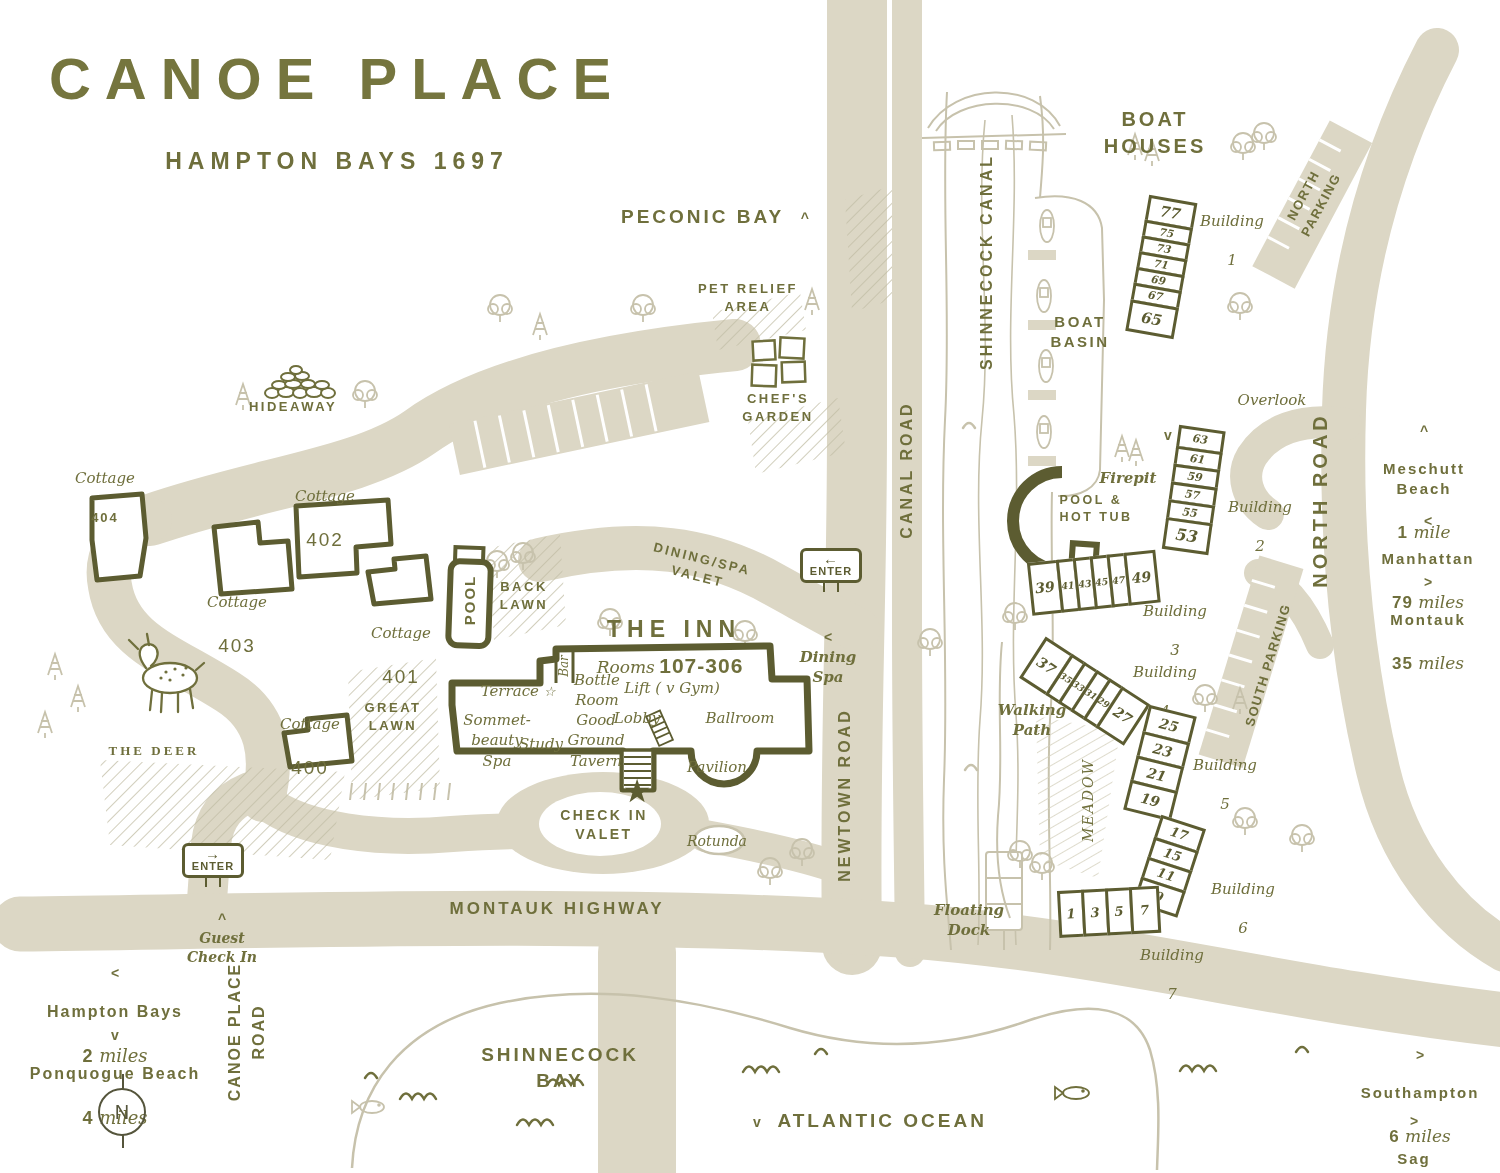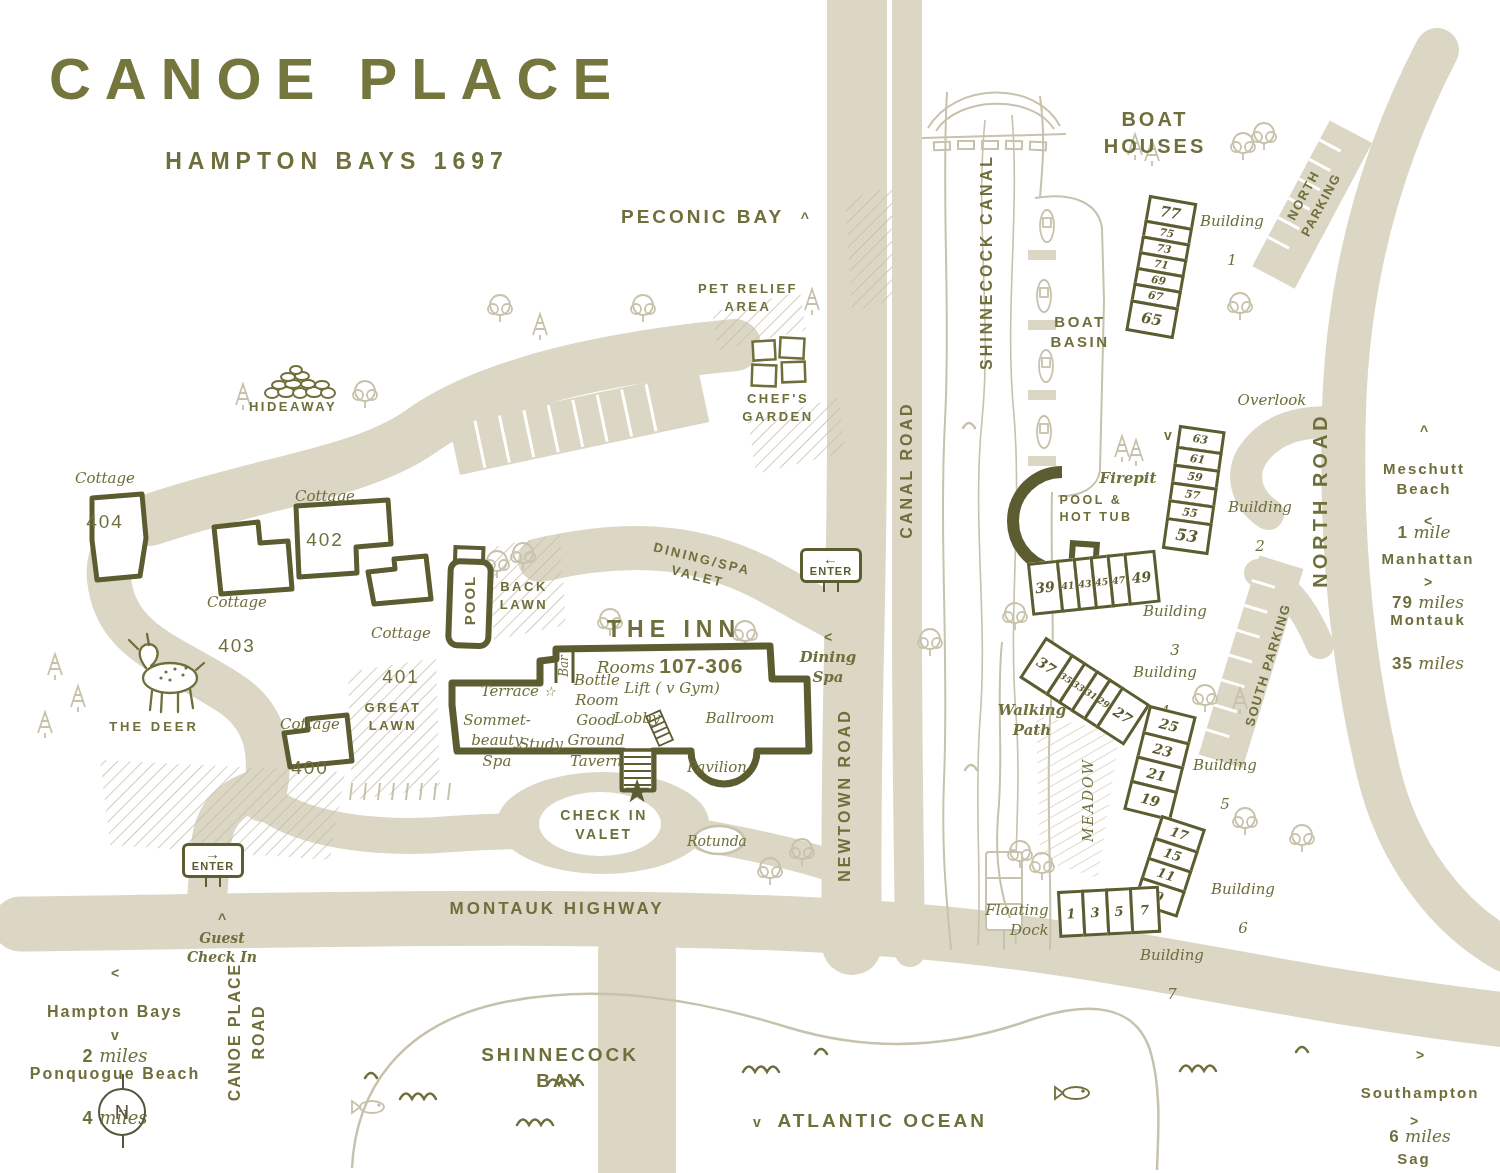--- a/index.html
+++ b/index.html
@@ -355,40 +355,40 @@
   <div class="lbl caps" style="left:778px;top:390px;">CHEF'S
 GARDEN</div>
   <div class="lbl caps" style="left:293px;top:398px;">HIDEAWAY</div>
   <div class="lbl caps" style="left:524px;top:578px;">BACK
 LAWN</div>
   <div class="lbl caps" style="left:393px;top:699px;">GREAT
 LAWN</div>
   <div class="vlbl rot" style="left:470px;top:600px;font-size:15px;letter-spacing:2px;white-space:nowrap;">POOL</div>
   <div class="lbl caps" style="left:700px;top:550px;transform:translateX(-50%) rotate(14deg);">DINING/SPA
 VALET</div>
-  <div class="lbl caps" style="left:154px;top:718px;letter-spacing:3px;">THE DEER</div>
+  <div class="lbl caps" style="left:154px;top:742px;letter-spacing:3px;font-family:Liberation Serif, serif;">THE DEER</div>
   <div class="lbl caps" style="left:604px;top:806px;font-size:14px;">CHECK IN
 VALET</div>
   <div class="lbl" style="left:222px;top:886px;">
     <span class="arrow-sm">^</span>
     <div class="ital" style="font-size:14px;font-weight:bold;">Guest
 Check In</div>
   </div>
   <div class="lbl caps" style="left:1155px;top:106px;font-size:20px;letter-spacing:3px;">BOAT
 HOUSES</div>
   <div class="lbl caps" style="left:1080px;top:312px;font-size:15px;">BOAT
 BASIN</div>
   <div class="lbl arrow-sm" style="left:1168px;top:428px;">v</div>
   <div class="lbl ital" style="left:1272px;top:390px;font-weight:normal;">Overlook</div>
   <div class="lbl ital" style="left:1128px;top:468px;font-weight:bold;">Firepit</div>
   <div class="lbl caps" style="left:1096px;top:492px;font-size:12.5px;text-align:left;">POOL &amp;
 HOT TUB</div>
   <div class="lbl ital" style="left:1032px;top:700px;font-weight:bold;">Walking
 Path</div>
-  <div class="lbl ital" style="left:1017px;top:900px;font-weight:normal;text-align:right;">Floating
+  <div class="lbl ital" style="left:969px;top:900px;font-weight:bold;">Floating
 Dock</div>
 
   <div class="lbl caps" style="left:674px;top:614px;font-size:23px;letter-spacing:6px;white-space:nowrap;">THE INN</div>
   <div class="lbl" style="left:670px;top:652px;white-space:nowrap;">
     <span class="ital" style="font-size:17px;">Rooms</span>
     <span style="font-size:21px;font-weight:bold;letter-spacing:1px;">107-306</span>
   </div>
   <div class="vlbl rot ital" style="left:564px;top:666px;font-size:12px;font-weight:normal;white-space:nowrap;">Bar</div>
   <div class="lbl ital" style="left:518px;top:681px;white-space:nowrap;"><span>Terrace</span> <span style="font-size:13px;">☆</span></div>
   <div class="lbl ital" style="left:597px;top:670px;">Bottle
@@ -418,21 +418,21 @@
     <span class="leg" style="left:36%;"></span><span class="leg" style="left:60%;"></span>
   </div>
   <div class="sign" style="left:182px;top:843px;">
     <span class="arr">→</span>
     <span>ENTER</span>
     <span class="leg" style="left:36%;"></span><span class="leg" style="left:60%;"></span>
   </div>
 
   <div class="lbl" style="left:105px;top:446px;">
     <div class="ital">Cottage</div>
-    <div class="caps" style="font-size:19px;letter-spacing:2px;font-weight:normal;">404</div>
+    <div class="caps" style="font-size:13px;letter-spacing:2px;font-weight:bold;">404</div>
   </div>
   <div class="lbl" style="left:325px;top:464px;">
     <div class="ital">Cottage</div>
     <div class="caps" style="font-size:19px;letter-spacing:2px;font-weight:normal;">402</div>
   </div>
   <div class="lbl" style="left:237px;top:570px;">
     <div class="ital">Cottage</div>
     <div class="caps" style="font-size:19px;letter-spacing:2px;font-weight:normal;">403</div>
   </div>
   <div class="lbl" style="left:401px;top:601px;">

